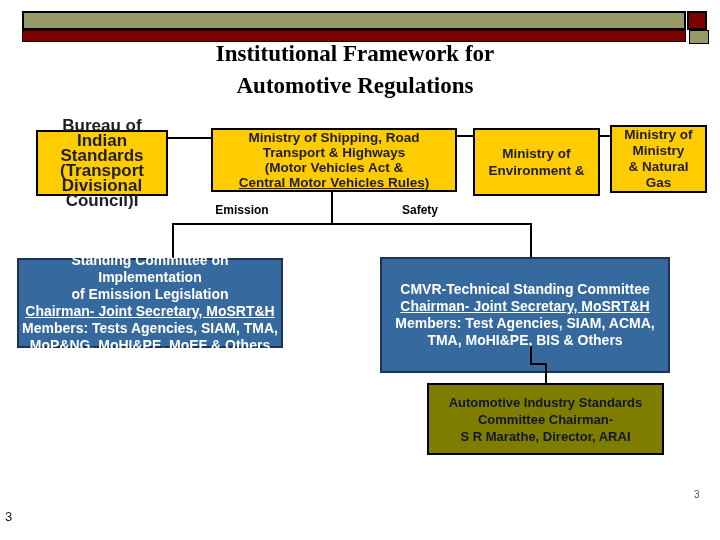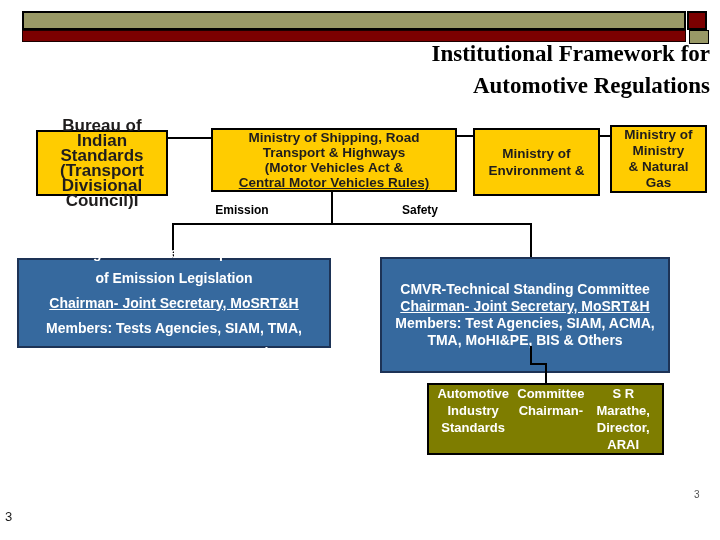--- a/index.html
+++ b/index.html
@@ -10,21 +10,21 @@
   
   .bar-tan{position:absolute;left:22px;top:11px;width:664px;height:19px;
     background:#999966;border:2px solid #000;box-sizing:border-box;}
   .bar-maroon{position:absolute;left:22px;top:30px;width:664px;height:12px;
     background:#7B0000;border:1px solid #1a0000;box-sizing:border-box;}
   .sq-red{position:absolute;left:687px;top:11px;width:20px;height:19px;
     background:#7B0000;border:2px solid #000;box-sizing:border-box;}
   .sq-tan{position:absolute;left:689px;top:30px;width:20px;height:14px;
     background:#999966;border:1px solid #000;box-sizing:border-box;}
   
-  .title{position:absolute;left:0;top:38px;width:710px;text-align:right;
+  .title{position:absolute;left:0;top:38px;width:710px;text-align:center;
     font-family:"Liberation Serif",serif;font-weight:bold;font-size:23px;
     line-height:32px;color:#000;}
   
   .ybox{position:absolute;background:#FFCC00;border:2px solid #000;
     box-sizing:border-box;color:#1f1d1d;font-weight:bold;text-align:center;
     display:flex;flex-direction:column;justify-content:center;}
   .ybox span{display:block;}
   #box-bis{left:36px;top:130px;width:132px;height:66px;font-size:17px;line-height:15px;}
   #box-mosrth{left:211px;top:128px;width:246px;height:64px;font-size:13.5px;line-height:15px;}
   #box-moef{left:473px;top:128px;width:127px;height:68px;font-size:13.5px;line-height:17px;}
@@ -32,25 +32,25 @@
   
   .branch-label{position:absolute;top:203px;font-weight:bold;font-size:12px;
     color:#000;text-align:center;}
   #label-emission{left:172px;width:140px;}
   #label-safety{left:350px;width:140px;}
   
   .bluebox{position:absolute;background:#36699E;border:2px solid #1d3356;
     box-sizing:border-box;color:#fff;font-weight:bold;text-align:center;
     font-size:14px;line-height:17px;display:flex;flex-direction:column;justify-content:center;}
   .bluebox span{display:block;}
-  #box-emission-committee{left:17px;top:258px;width:314px;height:90px;gap:8px;}
+  #box-emission-committee{left:17px;top:258px;width:266px;height:90px;}
   #box-safety-committee{left:380px;top:257px;width:290px;height:116px;}
   .olivebox{position:absolute;background:#7E7D00;border:2px solid #000;
-    box-sizing:border-box;color:#ffffff;font-weight:bold;text-align:center;
-    font-size:13px;line-height:17px;display:flex;flex-direction:row;justify-content:center;}
+    box-sizing:border-box;color:#0f172a;font-weight:bold;text-align:center;
+    font-size:13px;line-height:17px;display:flex;flex-direction:column;justify-content:center;}
   #box-ais{left:427px;top:383px;width:237px;height:72px;}
   .u{text-decoration:underline;}
   
   .line{position:absolute;background:#000;}
   
   #page-num-right{position:absolute;left:694px;top:489px;font-size:10px;color:#545454;}
   #page-num-left{position:absolute;left:5px;top:509px;font-size:13px;color:#1a1a1a;}
 </style>
 </head>
 <body>

